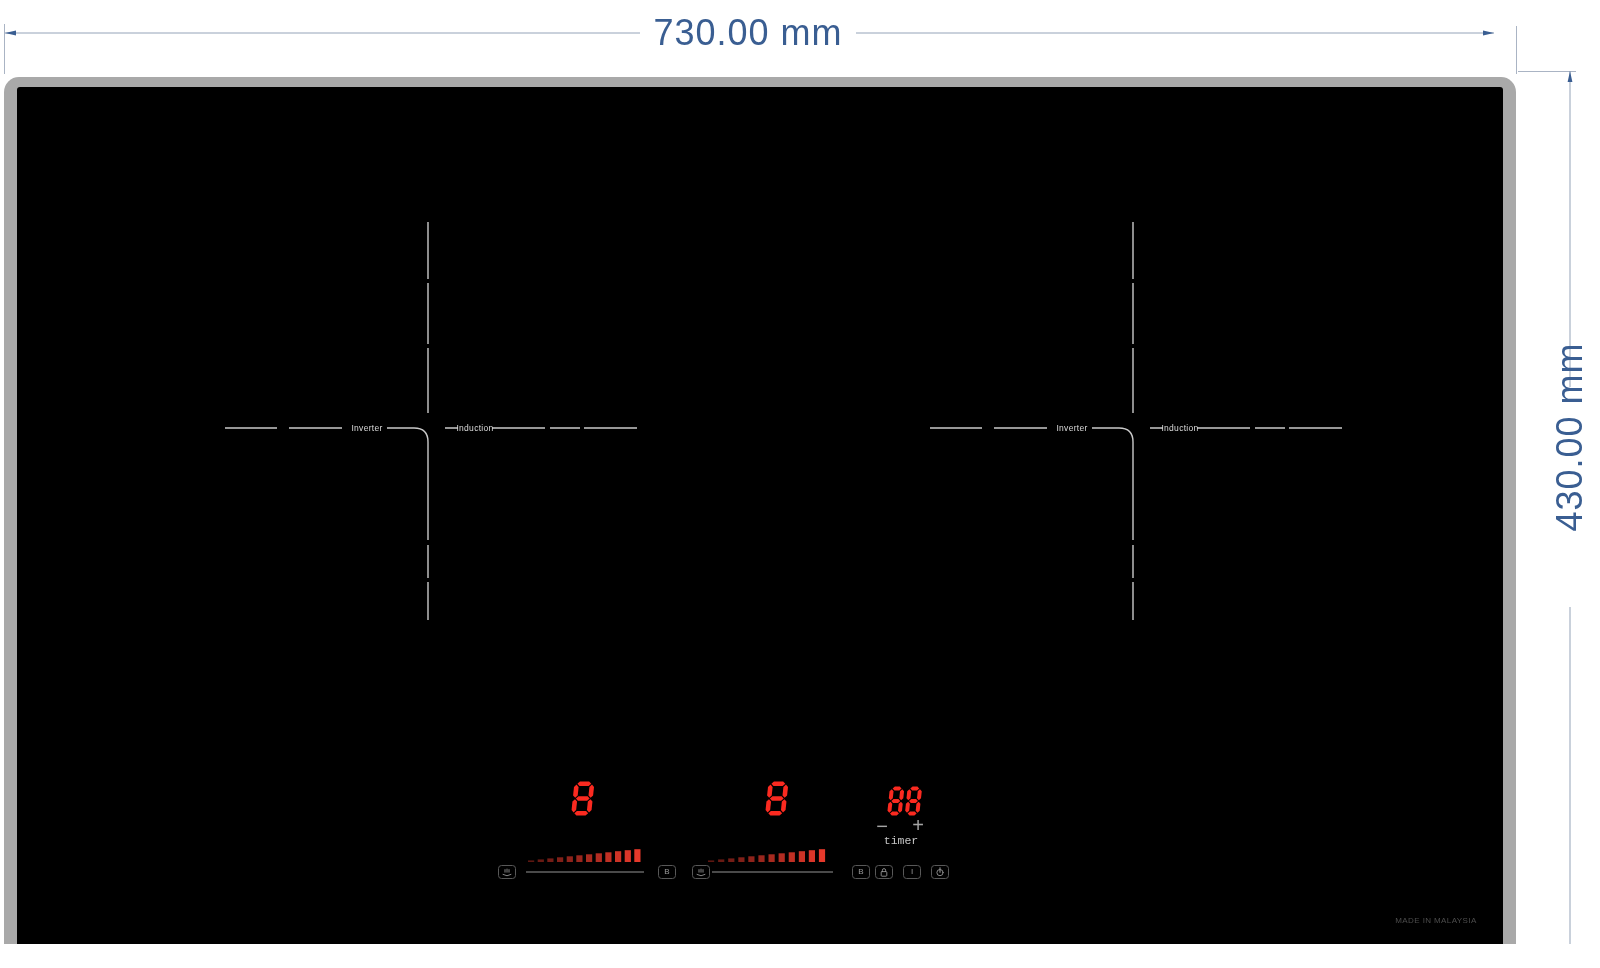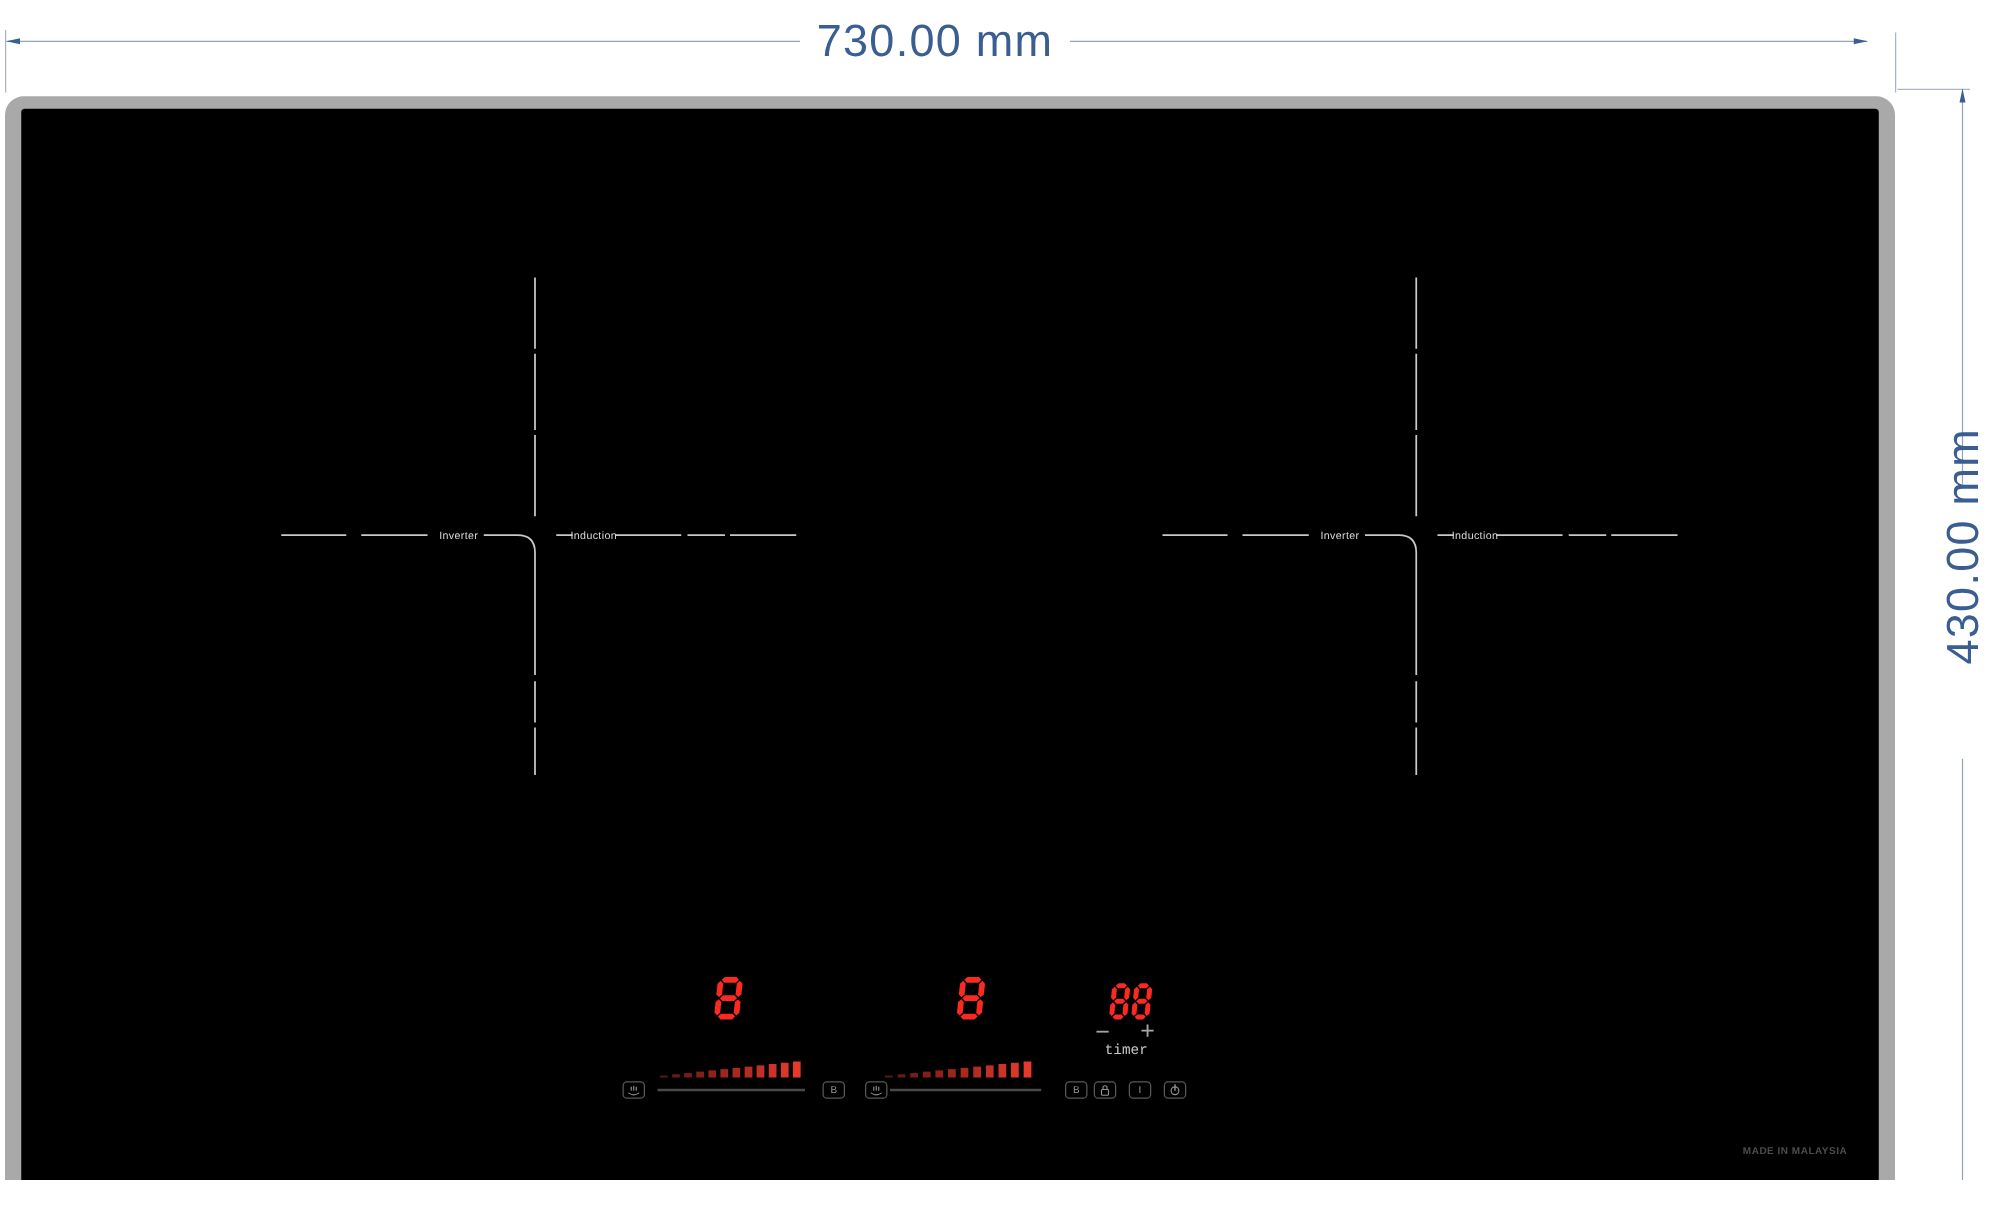--- a/index.html
+++ b/index.html
@@ -26,21 +26,21 @@
   .track{position:absolute;height:1.5px;background:#4a4a4a;top:871px;}
   .ctl-btn{position:absolute;top:865px;width:18px;height:14px;border:1px solid #585858;
            border-radius:3.5px;box-sizing:border-box;display:flex;align-items:center;
            justify-content:center;color:#9a9a9a;font-size:8px;line-height:1;background:transparent;}
   .ctl-btn svg{stroke:#949494;fill:none;stroke-width:1;stroke-linecap:round;}
   .pm-btn{position:absolute;width:24px;height:20px;text-align:center;color:#a5a5a5;
           font-size:20px;font-weight:400;line-height:18px;}
   .timer-label{position:absolute;left:871px;top:834px;width:60px;text-align:center;
                color:#c6c6c6;font-size:11.5px;font-family:Liberation Mono, monospace;}
   .made-in{position:absolute;left:1390px;top:916px;width:92px;text-align:center;
-           color:#4d4d4d;font-size:8px;letter-spacing:0.4px;font-weight:bold;}
+           color:#4d4d4d;font-size:8px;letter-spacing:0.4px;}
   .seg{position:absolute;}
 </style>
 </head>
 <body>
 
 <div class="canvas">
 
   <svg class="abs" style="left:0;top:0" width="1600" height="100">
     <line class="dim-ext" x1="4.5" y1="24" x2="4.5" y2="74"></line>
     <line class="dim-ext" x1="1516.5" y1="26" x2="1516.5" y2="74"></line>

